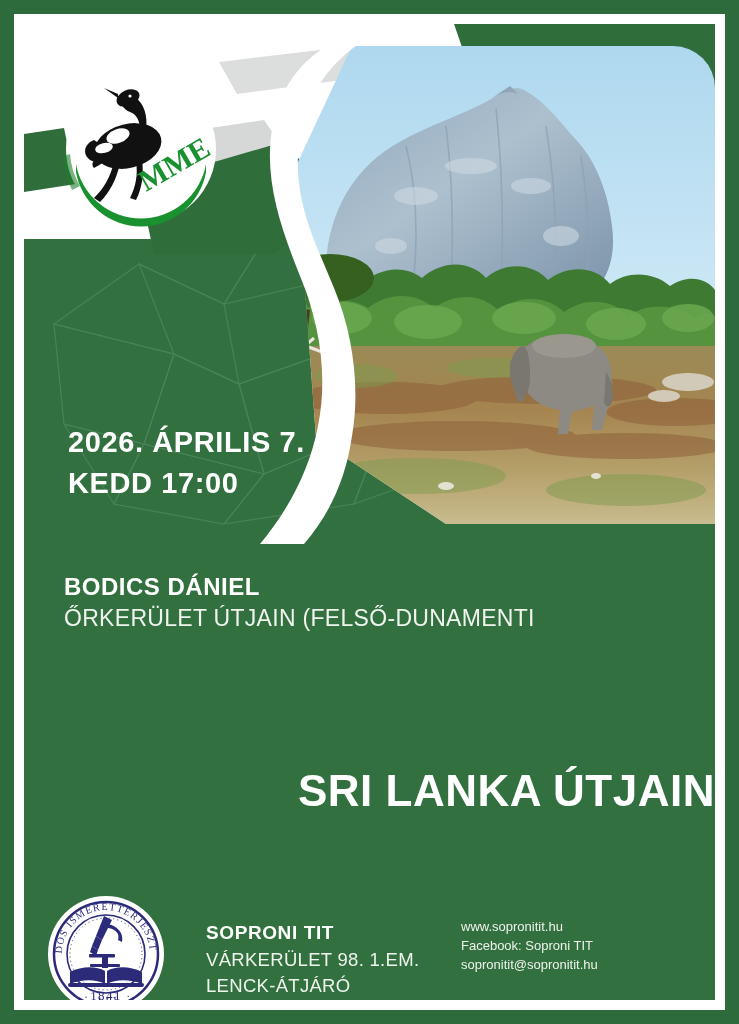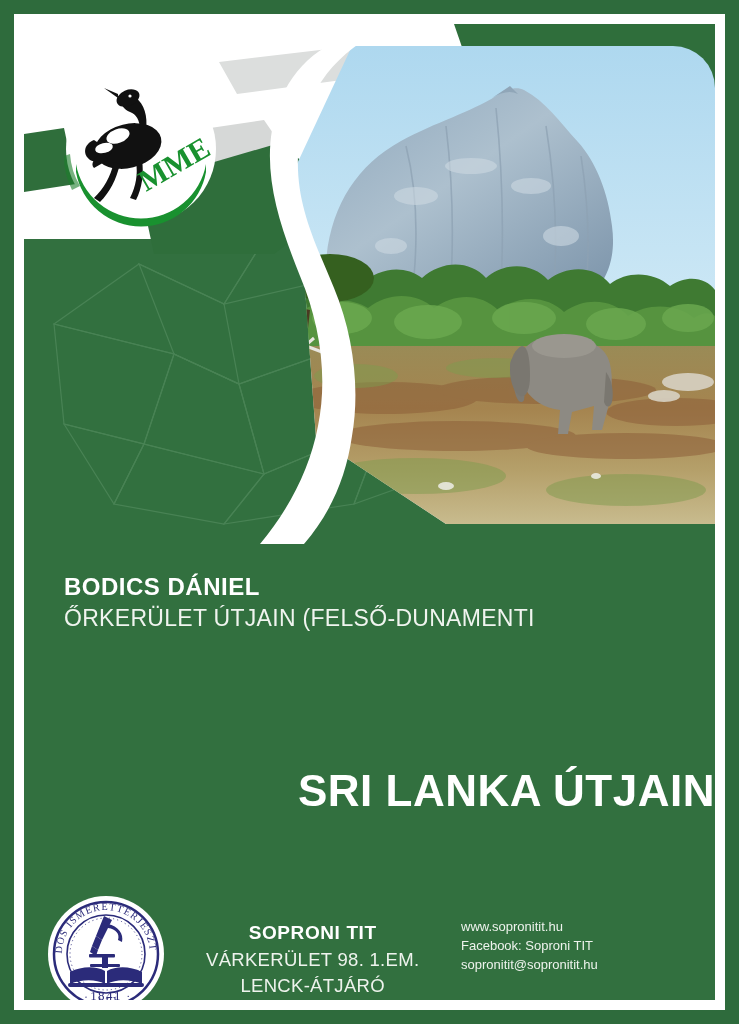--- a/index.html
+++ b/index.html
@@ -93,21 +93,21 @@
   .tit-seal{
     position:absolute; left:22px; top:-12px; width:120px; height:120px;
   }
   .tit-seal svg{display:block;}
 
   .addr{
     position:absolute; left:182px; top:14px;
     color:#eef3ed; font-size:18.5px; line-height:1.42; letter-spacing:.3px;
   }
   .addr .org{font-weight:bold;color:#ffffff;font-size:19px;letter-spacing:.6px;}
-  .addr div{white-space:nowrap;text-align:center;}
+  .addr div{white-space:nowrap;}
 
   .contact{
     position:absolute; left:437px; top:12px;
     color:#eef3ed; font-size:13px; line-height:1.45;
   }
   .contact div{white-space:nowrap;}
 
   
   .mme-logo{
     position:absolute; left:36px; top:44px;
@@ -286,20 +286,22 @@
         <g fill="#ffffff">
           <ellipse cx="58" cy="68" rx="12" ry="7" transform="rotate(-20 58 68)"></ellipse>
           <ellipse cx="44" cy="80" rx="9" ry="5" transform="rotate(-14 44 80)"></ellipse>
           <circle cx="70" cy="28" r="1.6"></circle>
         </g>
         <text x="86" y="124" fill="#19912f" font-family="'Liberation Serif',serif" font-size="30" font-weight="bold" transform="rotate(-30 86 124)">MME</text>
       </svg>
     </div>
 
     <div class="date-block">
+      <div>2026. ÁPRILIS 7.</div>
+      <div>KEDD 17:00</div>
     </div>
 
     <div class="speaker-block">
       <div class="speaker-name">BODICS DÁNIEL</div>
       <div class="speaker-role">
         <div>ŐRKERÜLET ÚTJAIN (FELSŐ-DUNAMENTI</div>
       </div>
     </div>
 
     <div class="main-title">SRI LANKA ÚTJAIN</div>

